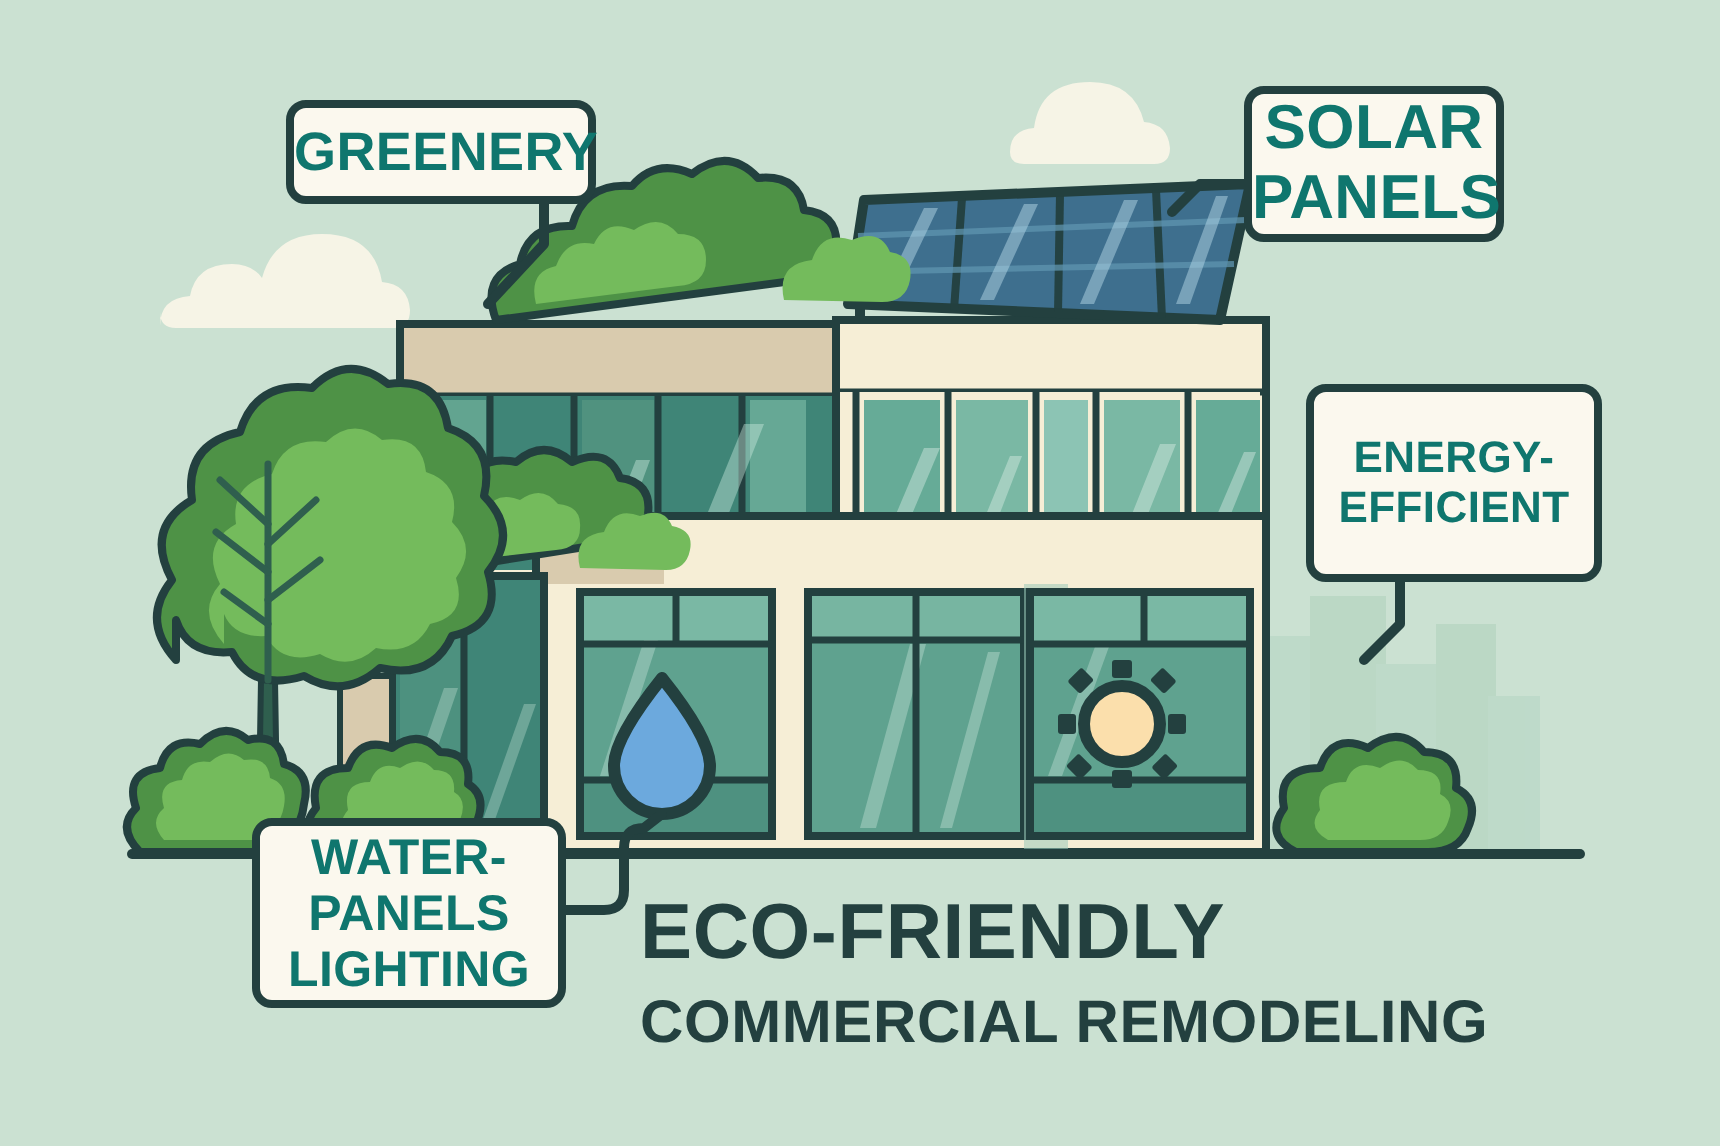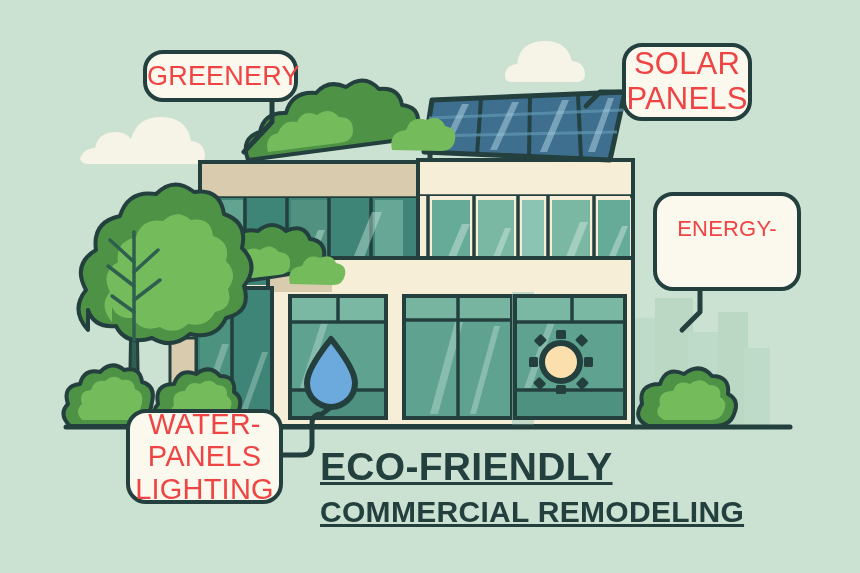--- a/index.html
+++ b/index.html
@@ -27,24 +27,24 @@
   .svg-layer {
     position: absolute;
     top: 0;
     left: 0;
   }
   
   .callout {
     position: absolute;
     background: #fbf8ee;
     border: 4px solid #23403f;
-    border-radius: 20px;
-    color: #ef4444;
+    border-radius: 10px;
+    color: #0f766e;
     font-family: "Liberation Sans", sans-serif;
-    font-weight: 400;
+    font-weight: 700;
     letter-spacing: 0.2px;
     text-align: center;
     line-height: 1.12;
     display: flex;
     align-items: center;
     justify-content: center;
     box-sizing: border-box;
     z-index: 30;
   }
   .callout .ctext {
@@ -62,34 +62,33 @@
     font-size: 31px;
   }
   #callout-lighting {
     left: 653px; top: 192px;
     width: 148px; height: 99px;
     font-size: 22px;
   }
   #callout-water {
     left: 126px; top: 409px;
     width: 157px; height: 95px;
-    font-size: 29px;
+    font-size: 25px;
   }
   
   #title-block {
     position: absolute;
     left: 320px;
     top: 447px;
     z-index: 28;
     color: #23403f;
     font-family: "Liberation Sans", sans-serif;
     font-weight: 700;
     letter-spacing: 0.3px;
     line-height: 1.0;
-    text-decoration: underline;
   }
   #title-line-1 {
     font-size: 39px;
     display: block;
   }
   #title-line-2 {
     font-size: 30px;
     display: block;
     margin-top: 11px;
   }
@@ -367,21 +366,21 @@
   <div class="callout" id="callout-solar">
     <span class="ctext">
       <span>SOLAR</span><br>
       <span>PANELS</span>
     </span>
   </div>
 
   <div class="callout" id="callout-lighting">
     <span class="ctext">
       <span>ENERGY-</span><br>
-      <br>
+      <span>EFFICIENT</span><br>
     </span>
   </div>
 
   <div class="callout" id="callout-water">
     <span class="ctext">
       <span>WATER-</span><br>
       <span>PANELS</span><br>
       <span>LIGHTING</span>
     </span>
   </div>

